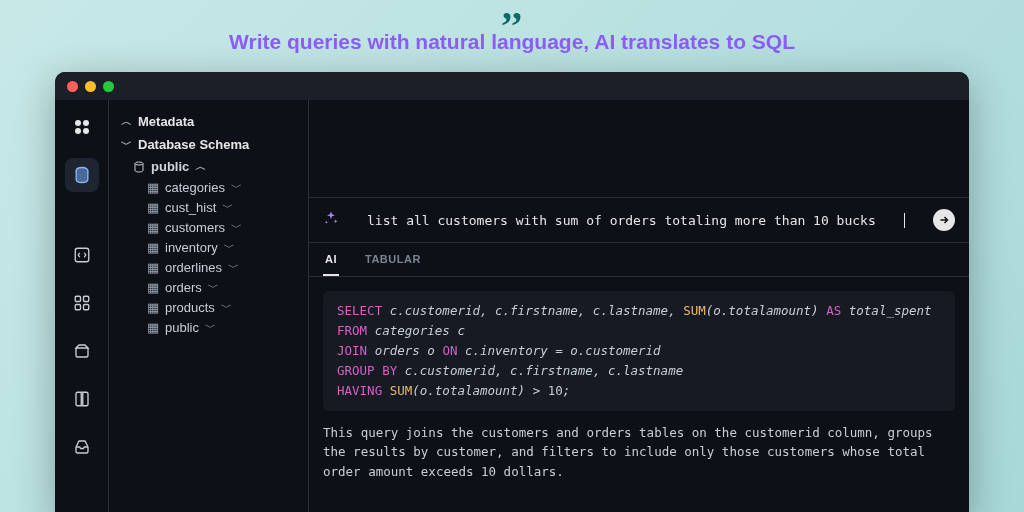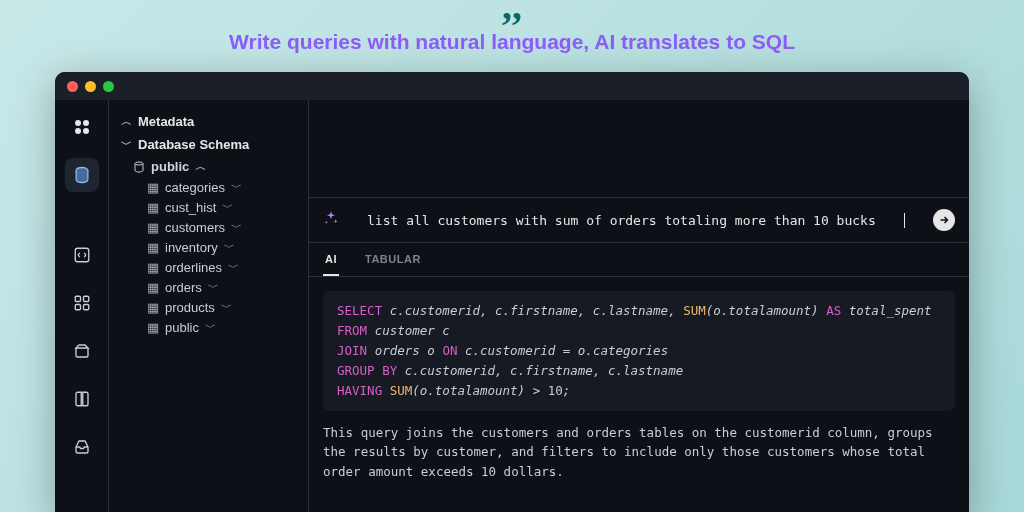--- a/index.html
+++ b/index.html
@@ -330,22 +330,22 @@
             </div>
           </div>
 
           <div class="tabs-row">
             <div class="tab active">AI</div>
             <div class="tab">TABULAR</div>
           </div>
 
           <div class="result-pane">
             <div class="code-block"><span class="kw">SELECT</span><span class="id"> c.customerid, c.firstname, c.lastname, </span><span class="fn">SUM</span><span class="id">(o.totalamount) </span><span class="kw">AS</span><span class="id"> total_spent</span>
-<span class="kw">FROM</span><span class="id"> customer c</span>
-<span class="kw">JOIN</span><span class="id"> orders o </span><span class="kw">ON</span><span class="id"> c.customerid = o.categories</span>
+<span class="kw">FROM</span><span class="id"> categories c</span>
+<span class="kw">JOIN</span><span class="id"> orders o </span><span class="kw">ON</span><span class="id"> c.inventory = o.customerid</span>
 <span class="kw">GROUP BY</span><span class="id"> c.customerid, c.firstname, c.lastname</span>
 <span class="kw">HAVING</span><span> </span><span class="fn">SUM</span><span class="id">(o.totalamount) &gt; </span><span class="num">10</span><span class="id">;</span></div>
             <div class="explain">This query joins the customers and orders tables on the customerid column, groups the results by customer, and filters to include only those customers whose total order amount exceeds 10 dollars.</div>
           </div>
         </div>
       </div>
     </div>
   </div>
 </div>
 

